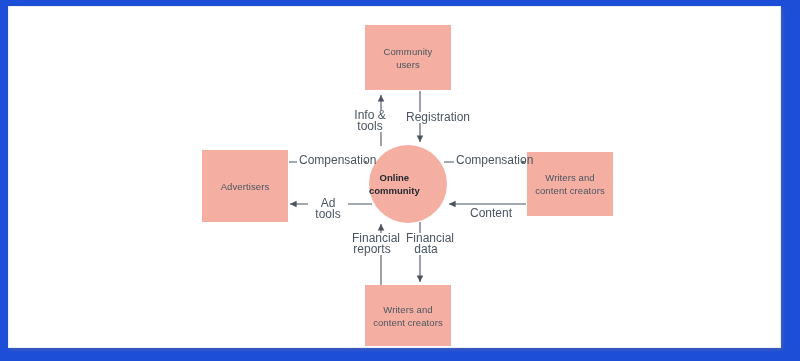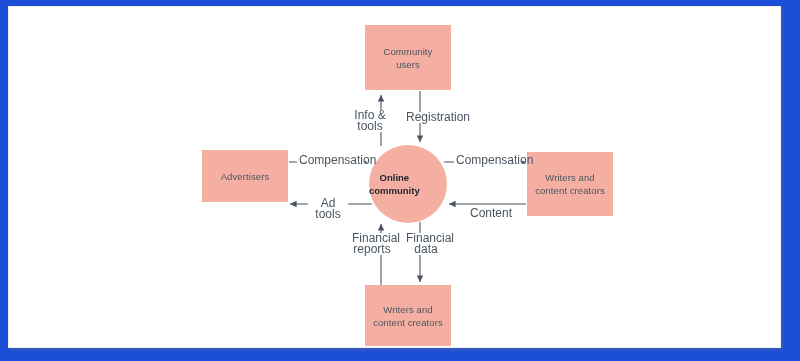--- a/index.html
+++ b/index.html
@@ -53,21 +53,21 @@
     color: #4a5560;
     font-size: 9.5px;
     line-height: 13px;
     letter-spacing: 0.1px;
     box-sizing: border-box;
     padding: 2px;
   }
   .node span { display: block; white-space: pre-line; }
 
   #node-community-users { left: 365px; top: 25px;  width: 86px; height: 65px; }
-  #node-advertisers     { left: 202px; top: 150px; width: 86px; height: 52px; }
+  #node-advertisers     { left: 202px; top: 150px; width: 86px; height: 72px; }
   #node-writers-right   { left: 527px; top: 152px; width: 86px; height: 64px; }
   #node-writers-bottom  { left: 365px; top: 285px; width: 86px; height: 61px; }
 
   .hub {
     position: absolute;
     left: 369px;
     top: 145px;
     width: 78px;
     height: 78px;
     border-radius: 50%;

